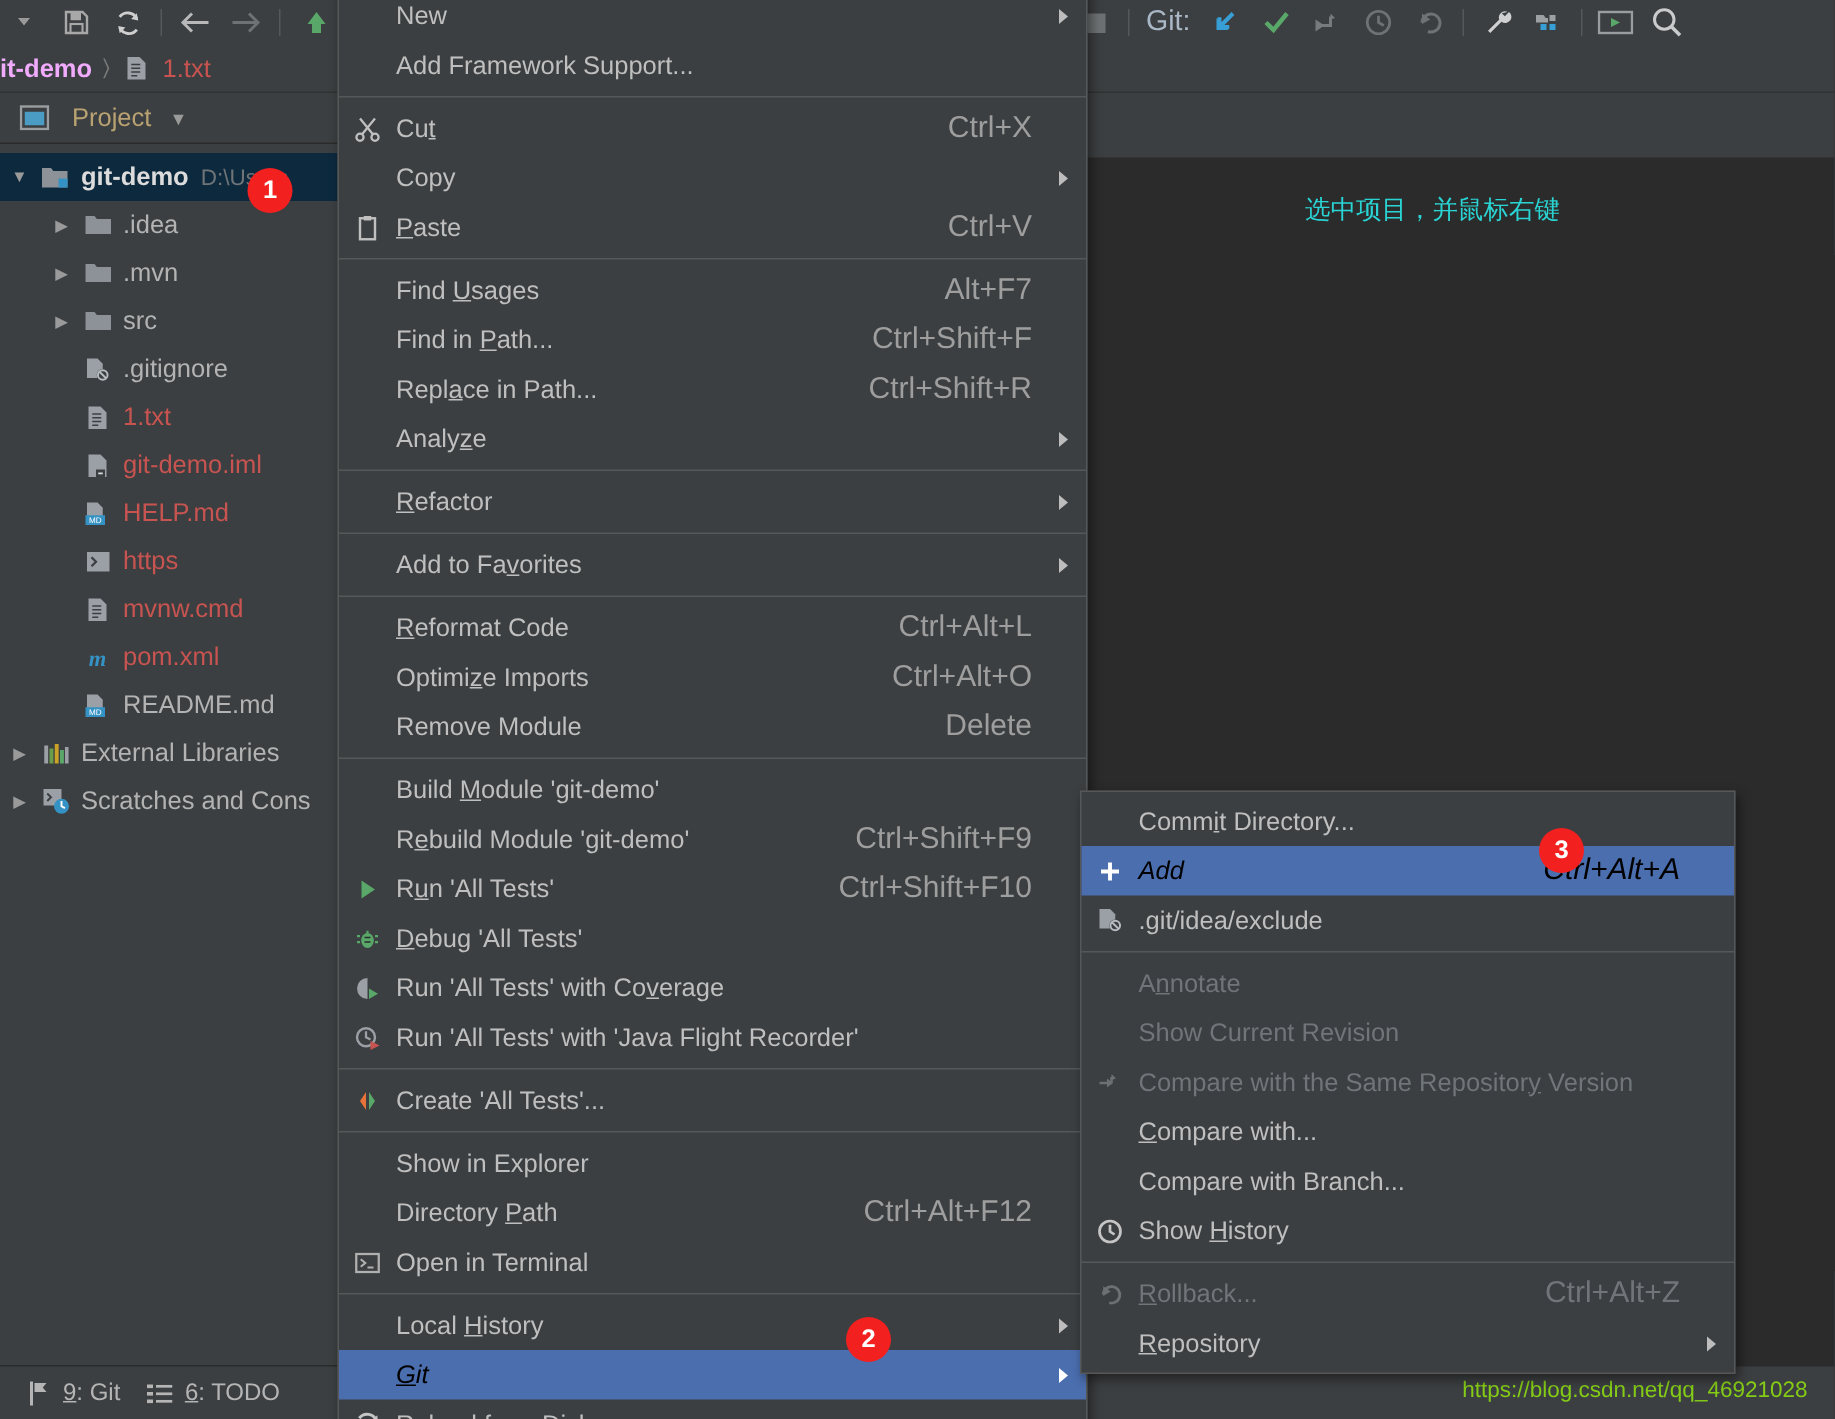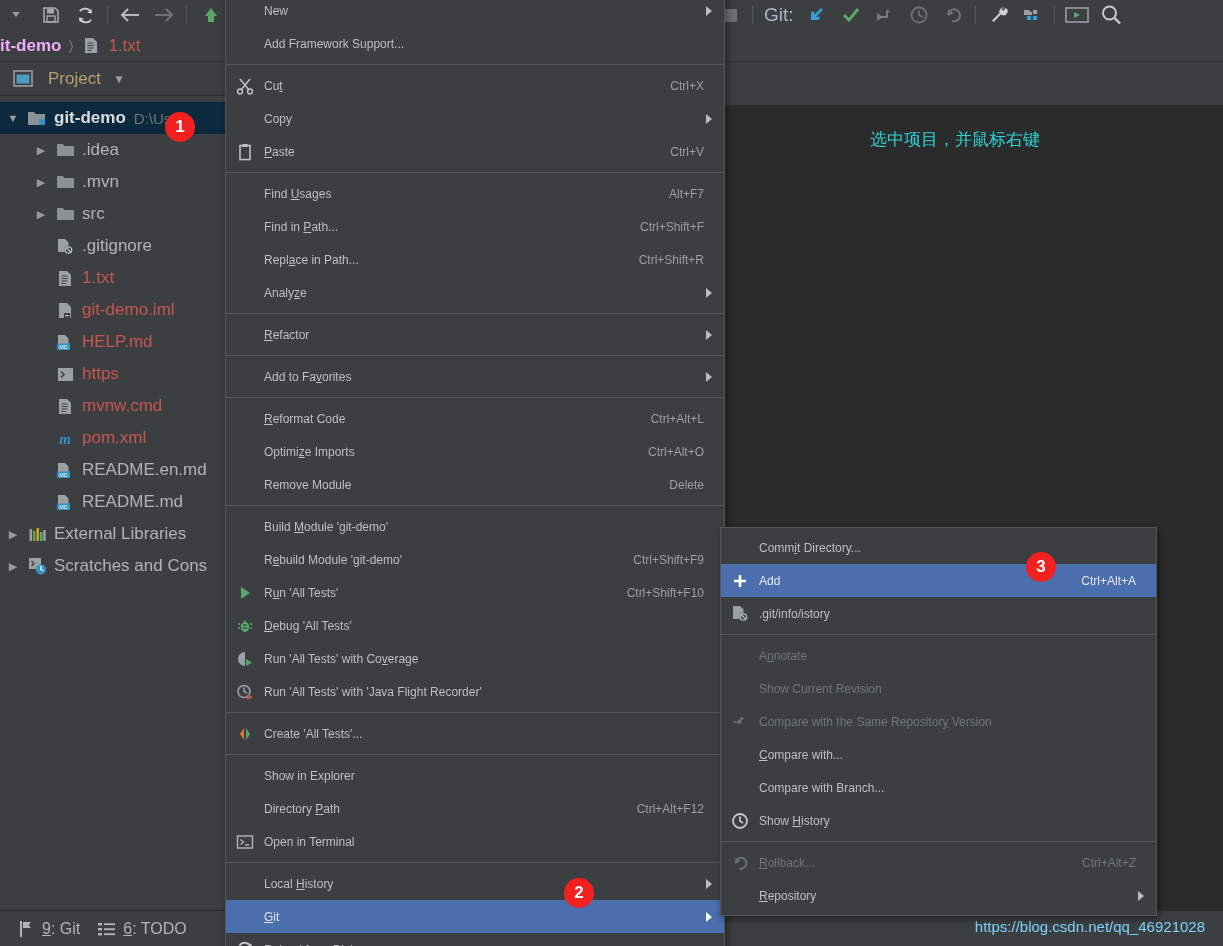--- a/index.html
+++ b/index.html
@@ -60,34 +60,34 @@
   #gutter{ position:absolute; left:226px; top:106px; width:46px; height:804px; background:#313335; }
   .cn-note{ position:absolute; left:870px; top:128px; color:#2ad4d4; font-size:17px;
             font-family:Liberation Sans, sans-serif; white-space:nowrap; }
 
   
   #statusbar{ position:absolute; left:0; top:910px; width:1223px; height:36px;
     background:#3c3f41; border-top:1px solid #2b2b2b; display:flex; align-items:center; }
   .sb-item{ display:flex; align-items:center; margin-left:18px; color:#b5b5b5; font-size:16px; }
   .sb-item .u{ text-decoration:underline; }
   .sb-ic{ margin-right:8px; display:flex; align-items:center; }
-  #watermark{ position:absolute; right:18px; top:918px; color:#7dd3fc; font-size:15px;
+  #watermark{ position:absolute; right:18px; top:918px; color:#84cc16; font-size:15px;
       font-family:"Liberation Sans",sans-serif; }
 
   
   .menu{ position:absolute; background:#3c3f41; border:1px solid #555759;
      box-shadow:2px 3px 7px rgba(0,0,0,.45); z-index:40; padding:3px 0;}
   .mi{ height:33px; display:flex; align-items:center; position:relative; padding:0 0 0 0; white-space:nowrap; }
   .mi .mico{ width:38px; flex:0 0 38px; display:flex; align-items:center; justify-content:center; }
-  .mi .mtext{ font-size:12px; color:#bfbfbf; flex:1 1 auto; }
-  .mi .mkey{ font-size:12px; color:#9e9e9e; padding-right:20px; }
+  .mi .mtext{ font-size:17px; color:#bfbfbf; flex:1 1 auto; }
+  .mi .mkey{ font-size:20px; color:#9e9e9e; padding-right:36px; }
   .mi .marrow{ position:absolute; right:12px; top:50%; transform:translateY(-50%);
     width:0;height:0;border-left:6px solid #bdbdbd;border-top:5px solid transparent;border-bottom:5px solid transparent;}
   .mi.hl{ background:#4b6eaf; }
-  .mi.hl .mtext, .mi.hl .mkey{ color:#e5e5e5; }
+  .mi.hl .mtext, .mi.hl .mkey{ color:#000000;font-style:italic; }
   .mi.hl .marrow{ border-left-color:#ffffff; }
   .mi.dis .mtext, .mi.dis .mkey{ color:#6f7579; }
   .msep{ height:1px; background:#555759; margin:4px 0; }
   .mnem{ text-decoration:underline; }
 
   #menu-main{ left:225px; top:-10px; width:500px; }
   #menu-git{ left:720px; top:527px; width:437px; }
 
   
   .badge{ position:absolute; width:30px;height:30px;border-radius:50%;
@@ -354,32 +354,20 @@
     <div class="row">
       <span style="width:28px;flex:0 0 28px"></span>
       <span class="arrow"></span>
       <span class="ico">
         <svg width="18" height="17" viewBox="0 0 18 17">
           <path d="M2 1 h7 l3.5 3.5 V11 H2 Z" fill="#9aa0a6"></path>
           <rect x="1" y="9.5" width="13" height="6.5" fill="#3592c4"></rect>
           <text x="7.5" y="14.8" font-size="5.4" fill="#fff" text-anchor="middle" font-family="Liberation Sans">MD</text>
         </svg>
       </span>
-      <span class="lbl-grey">README.en.md</span>
-    </div>
-    <div class="row">
-      <span style="width:28px;flex:0 0 28px"></span>
-      <span class="arrow"></span>
-      <span class="ico">
-        <svg width="18" height="17" viewBox="0 0 18 17">
-          <path d="M2 1 h7 l3.5 3.5 V11 H2 Z" fill="#9aa0a6"></path>
-          <rect x="1" y="9.5" width="13" height="6.5" fill="#3592c4"></rect>
-          <text x="7.5" y="14.8" font-size="5.4" fill="#fff" text-anchor="middle" font-family="Liberation Sans">MD</text>
-        </svg>
-      </span>
       <span class="lbl-grey">README.md</span>
     </div>
     <div class="row">
       <span style="width:0px;flex:0 0 0px"></span>
       <span class="arrow">▶</span>
       <span class="ico">
         <svg width="19" height="17" viewBox="0 0 19 17">
           <rect x="1.5" y="3" width="2.6" height="12" fill="#9aa0a6"></rect>
           <rect x="5" y="5" width="2.6" height="10" fill="#6a9e4a"></rect>
           <rect x="8.5" y="2" width="2.6" height="13" fill="#c9a227"></rect>
@@ -611,21 +599,21 @@
     </div>
     <div class="mi">
       <span class="mico">
         <svg width="16" height="17" viewBox="0 0 16 17">
           <path d="M1 1 h7 l3.5 3.5 V14 H1 Z" fill="#9aa0a6"></path>
           <circle cx="11.5" cy="12" r="4" fill="#3c3f41"></circle>
           <circle cx="11.5" cy="12" r="3.2" fill="none" stroke="#b6bcc1" stroke-width="1.3"></circle>
           <path d="M9.3 9.8 L13.7 14.2" stroke="#b6bcc1" stroke-width="1.3"></path>
         </svg>
       </span>
-      <span class="mtext">.git/info/istory</span>
+      <span class="mtext">.git/idea/exclude</span>
     </div>
     <div class="msep"></div>
     <div class="mi dis">
       <span class="mico"></span>
       <span class="mtext">A<span class="mnem">n</span>notate</span>
     </div>
     <div class="mi dis">
       <span class="mico"></span>
       <span class="mtext">Show Current Revision</span>
     </div>

